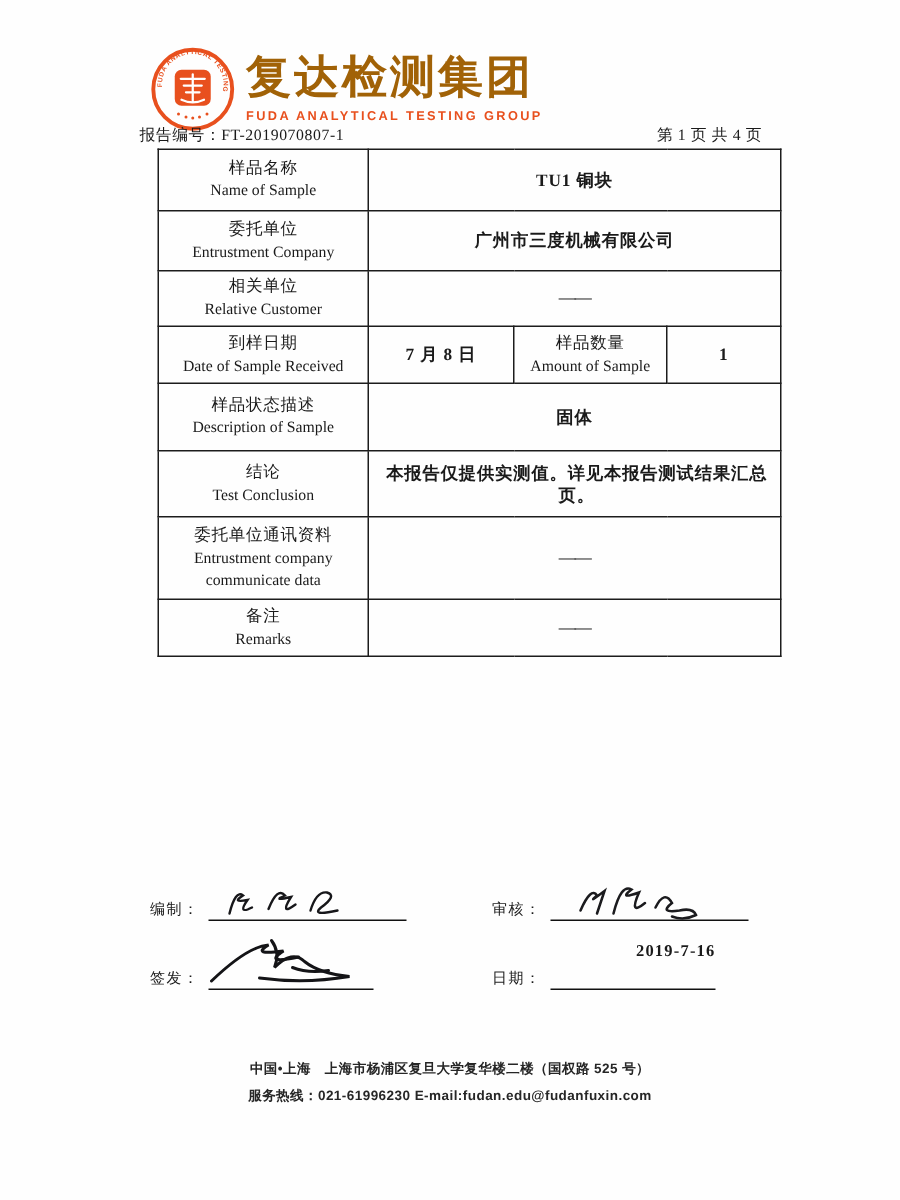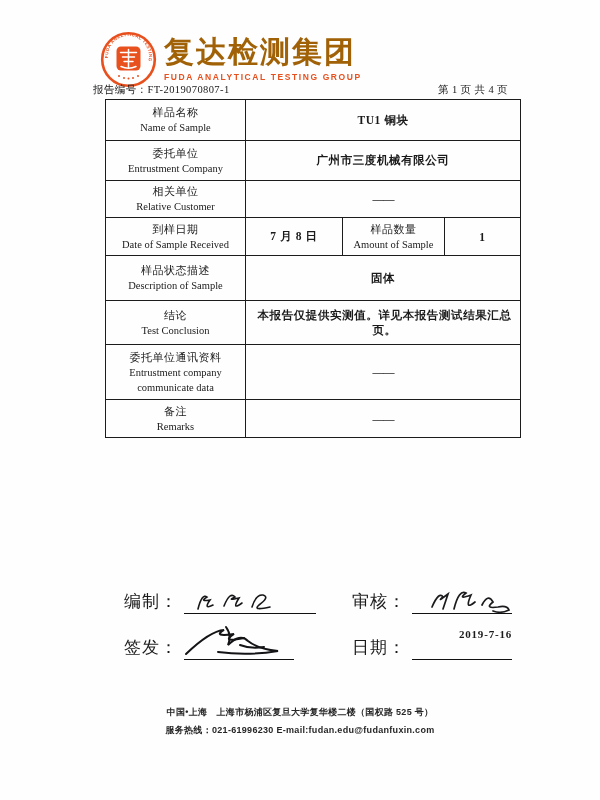--- a/index.html
+++ b/index.html
@@ -22,21 +22,21 @@
   table.info { border:1.5px solid #1c1c1c; }
   .zh { font-size:11px; line-height:1.55; letter-spacing:0.5px; }
   .en { font-size:10.5px; line-height:1.35;text-align:center; }
   .val { font-size:11.5px; font-weight:600; letter-spacing:0.6px; }
   .val-left { text-align:left; padding-left:6px !important; }
   .dash { color:#4a4a4a; font-weight:600; letter-spacing:-1px; }
   
   .sign-area { position:absolute; left:100px; top:590px; width:412px; }
   .sign-grid { display:grid; grid-template-columns:228px 184px; row-gap:22px; }
   .sig-cell { display:flex; align-items:flex-end; gap:6px; }
-  .sig-label { font-size:17px; letter-spacing:1px; padding-bottom:1px; white-space:nowrap;margin-left:24px; }
+  .sig-label { font-size:10px; letter-spacing:1px; padding-bottom:1px; white-space:nowrap; }
   .sig-line { position:relative; border-bottom:1.2px solid #111; height:24px; }
   .line-wide { width:132px; }
   .line-right { width:110px; }
   .sig-scribble { position:absolute; left:6px; bottom:-3px; }
   .date-val { position:absolute; left:0; right:0; bottom:19px; text-align:right; font-size:11px; font-weight:700; letter-spacing:0.8px; }
   
   .footer { position:absolute; left:0; top:703px; width:100%; text-align:center;
     font-family:"Liberation Sans","DejaVu Sans",sans-serif; font-size:9px; font-weight:bold;
     color:#262626; line-height:2.0; letter-spacing:0.3px; }
 </style>

